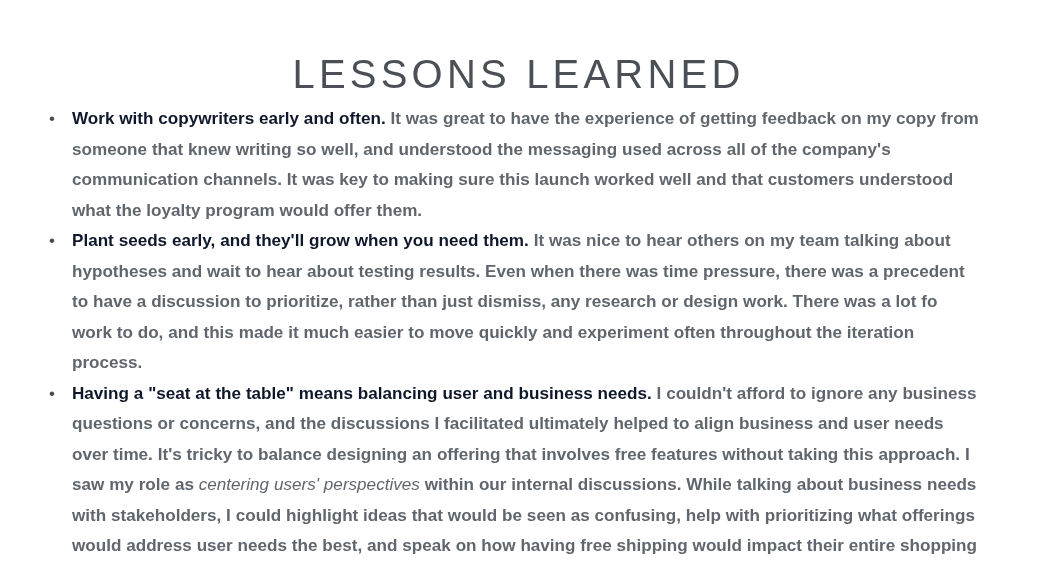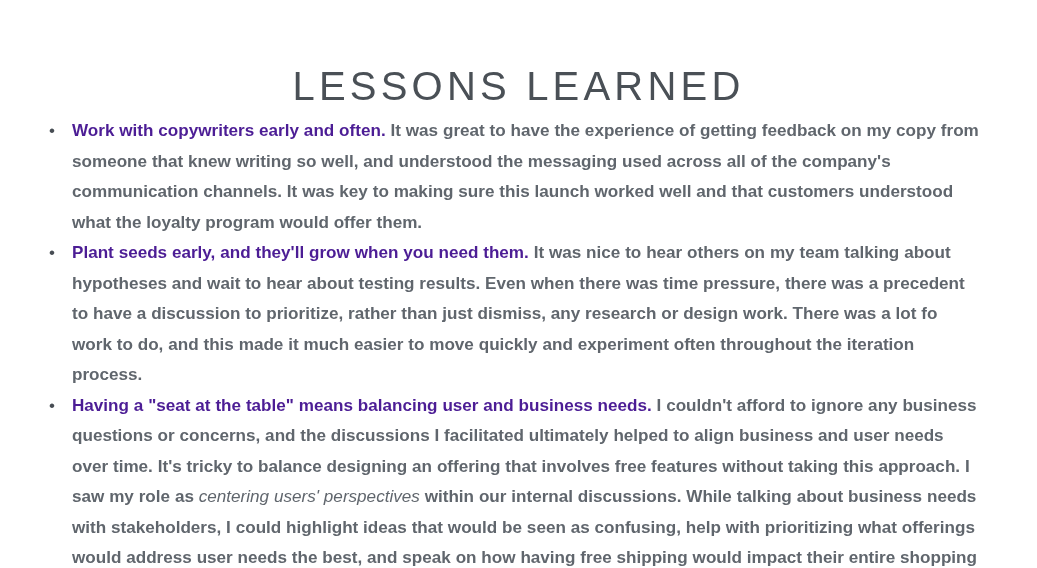--- a/index.html
+++ b/index.html
@@ -16,21 +16,21 @@
 
   .slide {
     position: relative;
     width: 1037px;
     height: 568px;
     background: #ffffff;
     box-sizing: border-box;
   }
 
   .slide-title {
-    margin: 16px;
+    margin: 4px;
     padding-top: 47px;
     text-align: center;
     font-size: 40px;
     font-weight: 300;
     letter-spacing: 4.2px;
     color: #4a5056;
     line-height: 1.15;
     white-space: pre;
   }
 
@@ -62,21 +62,21 @@
     top: 0;
     width: 12px;
     font-size: 17px;
     line-height: 30.5px;
     color: #474d54;
     text-align: left;
   }
 
   .lesson-lead {
     font-weight: 700;
-    color: #4c1d95;
+    color: #0f172a;
   }
 
   .lesson-body {
     font-weight: 700;
     color: #60666d;
   }
 
   .lesson-em {
     font-style: italic;
     color: #60666d;

